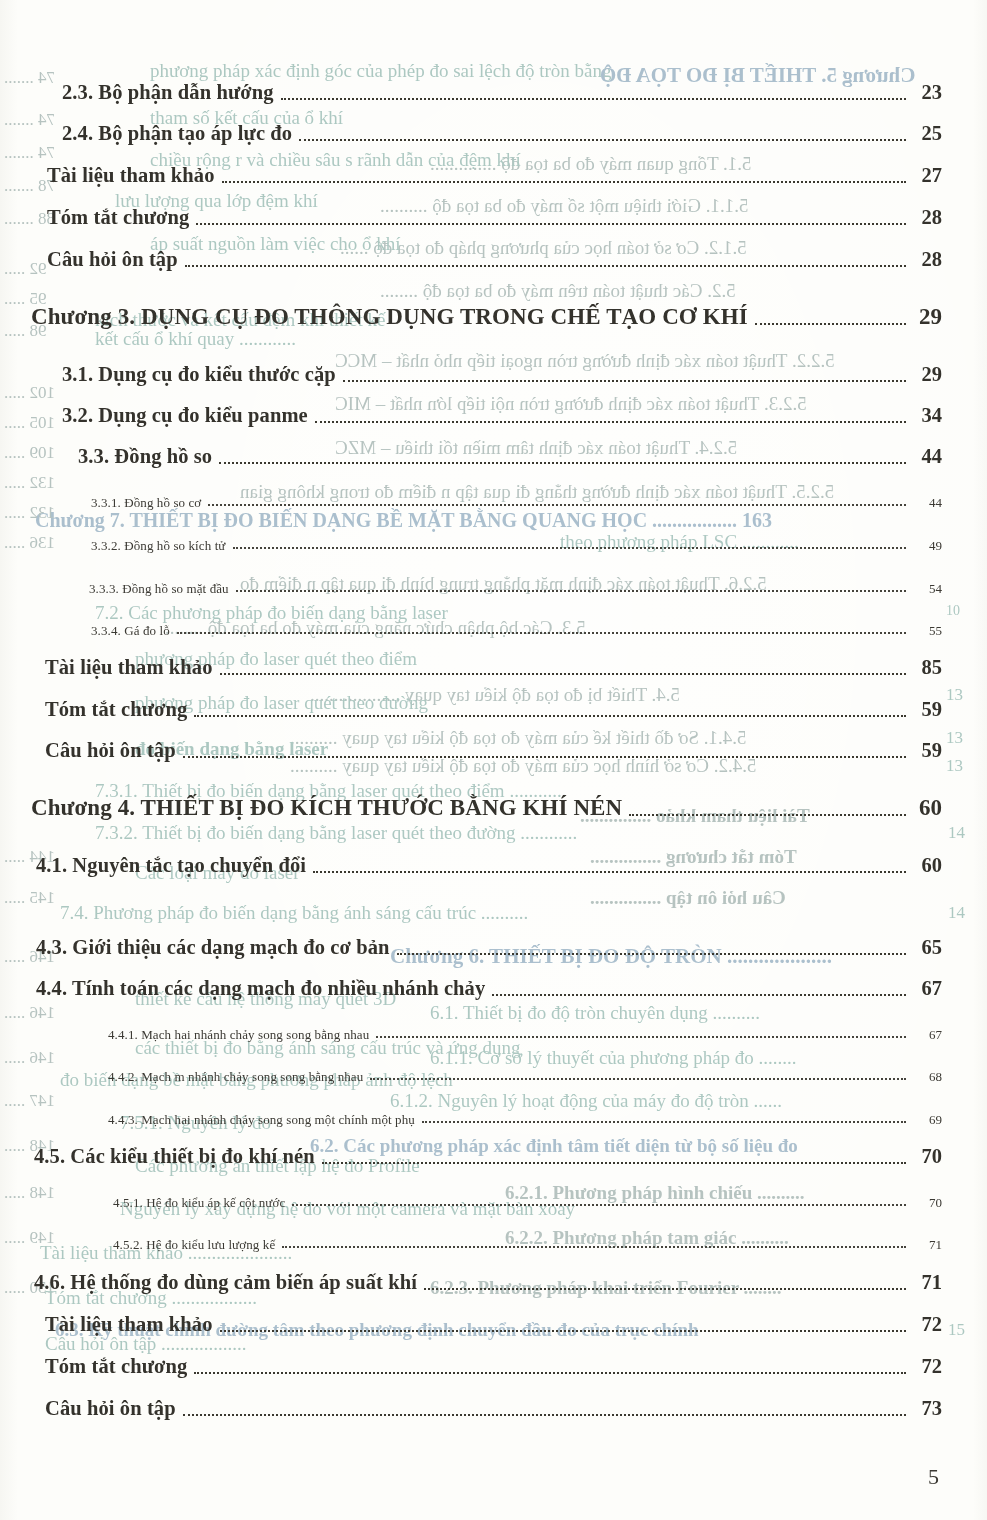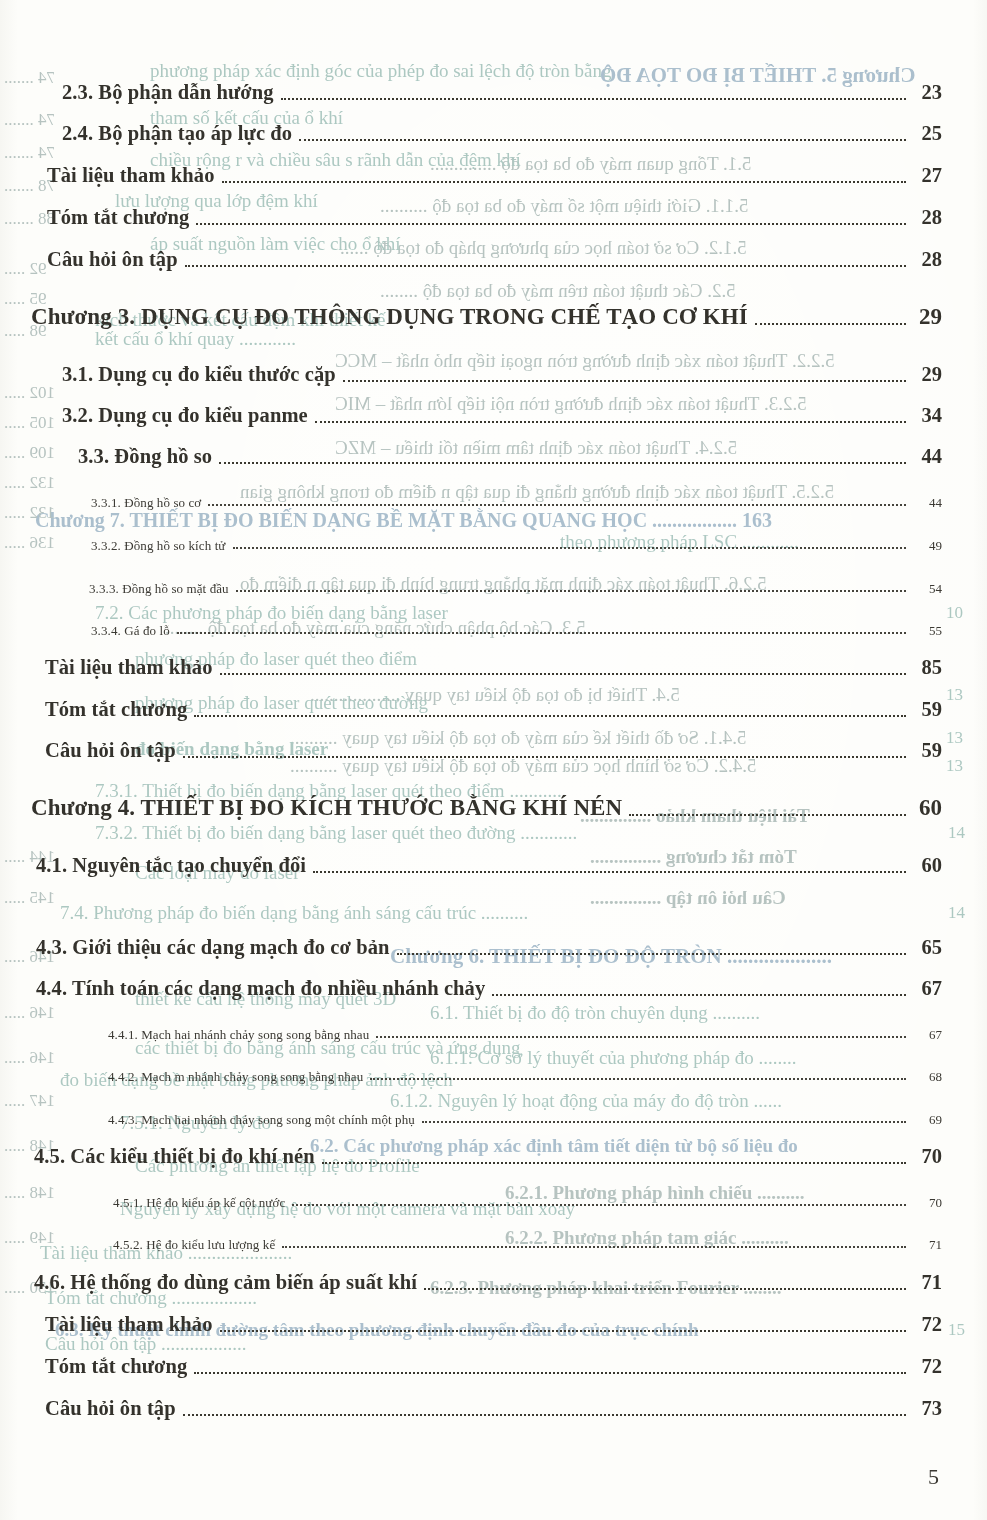--- a/index.html
+++ b/index.html
@@ -76,21 +76,21 @@
       <span class="gray mir" style="left: 240px; top: 574px; font-size: 19px;">5.2.6. Thuật toán xác định mặt phẳng trung bình đi qua tập n điểm đo</span>
       <span class="gray mir" style="left: 4px; top: 534px; font-size: 17px;">136 .....</span>
       <span class="teal" style="left: 95px; top: 603px; font-size: 19px;">7.2. Các phương pháp đo biến dạng bằng laser</span>
       <span class="gray mir" style="left: 165px; top: 618px; font-size: 19px;">5.3. Các bộ phận chức năng của máy đo ba tọa độ ........</span>
       <span class="teal" style="left: 135px; top: 649px; font-size: 19px;">phương pháp đo laser quét theo điểm</span>
       <span class="gray mir" style="left: 310px; top: 685px; font-size: 19px;">5.4. Thiết bị đo tọa độ kiểu tay quay ...................</span>
       <span class="teal" style="left: 135px; top: 693px; font-size: 19px;">phương pháp đo laser quét theo đường</span>
       <span class="gray mir" style="left: 290px; top: 728px; font-size: 19px;">5.4.1. Sơ đồ thiết kế của máy đo tọa độ kiểu tay quay ..........</span>
       <span class="teal b" style="left: 135px; top: 739px; font-size: 19px;">đo biến dạng bằng laser</span>
       <span class="gray mir" style="left: 290px; top: 756px; font-size: 19px;">5.4.2. Cơ sở hình học của máy đo tọa độ kiểu tay quay ..........</span>
-      <span class="teal" style="left: 946px; top: 604px; font-size: 17px;">10</span>
+      <span class="teal" style="left: 946px; top: 604px; font-size: 14px;">10</span>
       <span class="teal" style="left: 946px; top: 686px; font-size: 17px;">13</span>
       <span class="teal" style="left: 946px; top: 729px; font-size: 17px;">13</span>
       <span class="teal" style="left: 946px; top: 757px; font-size: 17px;">13</span>
       <span class="teal" style="left: 95px; top: 781px; font-size: 19px;">7.3.1. Thiết bị đo biến dạng bằng laser quét theo điểm ............</span>
       <span class="gray mir b" style="left: 580px; top: 806px; font-size: 19px;">Tài liệu tham khảo ...............</span>
       <span class="teal" style="left: 95px; top: 823px; font-size: 19px;">7.3.2. Thiết bị đo biến dạng bằng laser quét theo đường ............</span>
       <span class="teal" style="left: 948px; top: 824px; font-size: 17px;">14</span>
       <span class="gray mir b" style="left: 590px; top: 847px; font-size: 19px;">Tóm tắt chương ...............</span>
       <span class="gray mir" style="left: 4px; top: 848px; font-size: 17px;">144 .....</span>
       <span class="teal" style="left: 135px; top: 863px; font-size: 19px;">Các loại máy đo laser</span>

